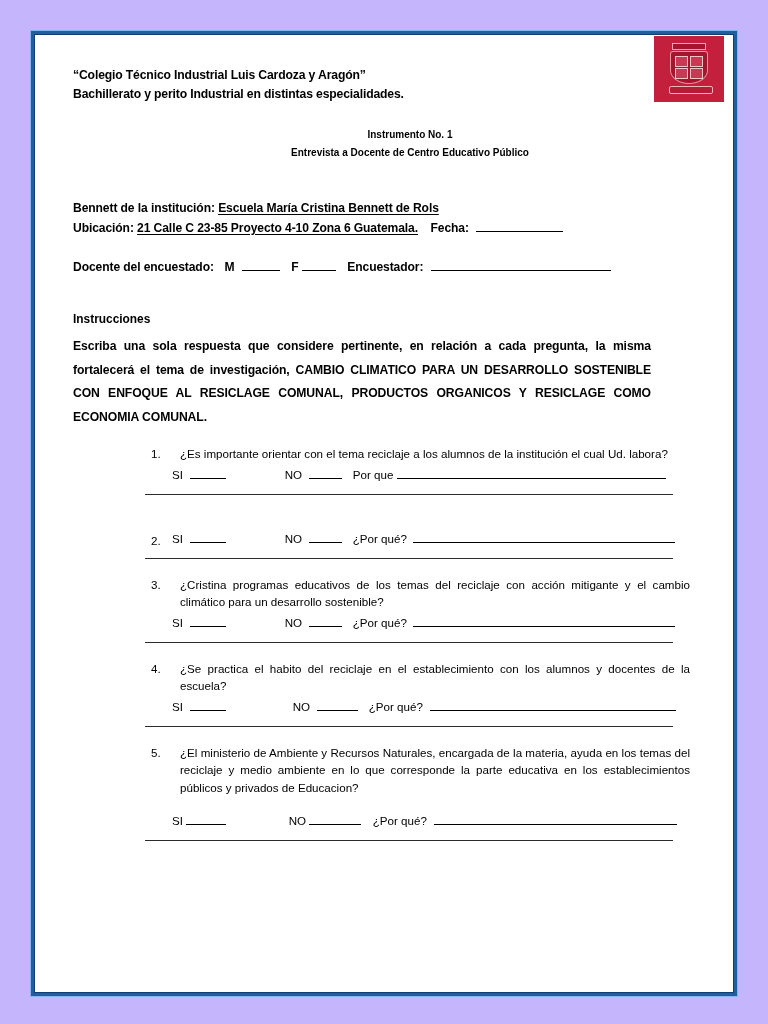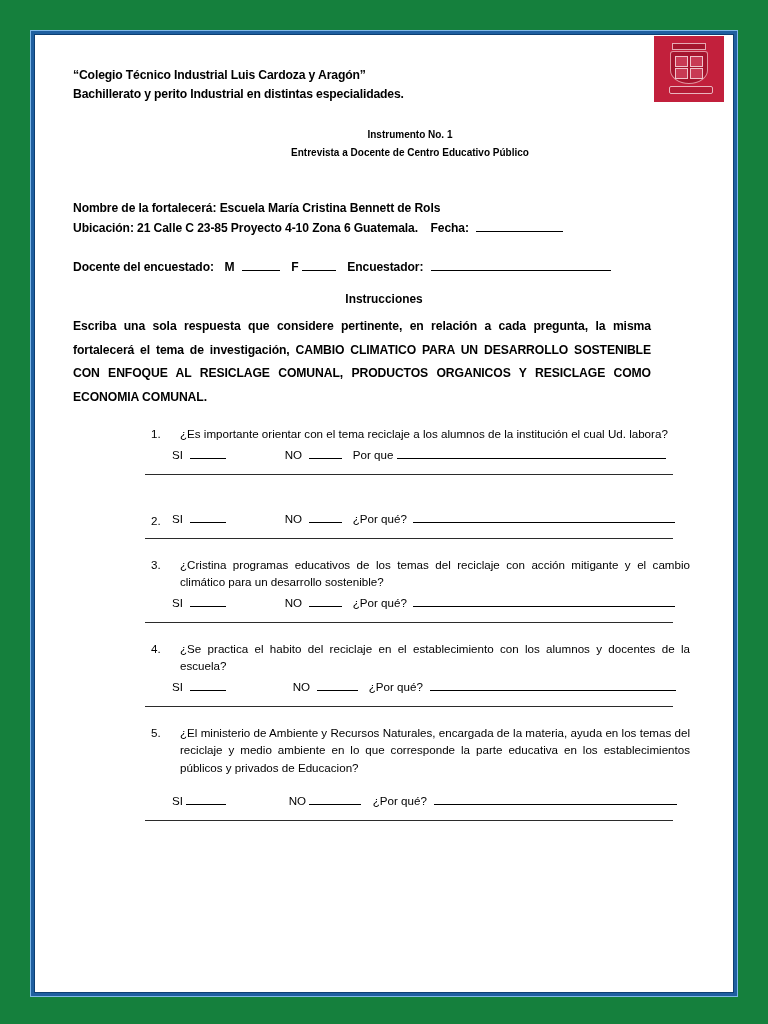--- a/index.html
+++ b/index.html
@@ -13,21 +13,21 @@
     overflow: hidden;
     font-family: "Liberation Sans", sans-serif;
     color: #000000;
   }
 
   
   #page {
     position: relative;
     width: 768px;
     height: 1024px;
-    background: #15803d;
+    background: #c4b5fd;
   }
 
   #page-border {
     position: absolute;
     left: 31px;
     top: 31px;
     width: 706px;
     height: 965px;
     box-sizing: border-box;
     border: 3px solid #1f5fa0;
@@ -119,39 +119,38 @@
     padding-left: 52px;
   }
 
   #institution-block {
     margin-top: 37px;
     font-size: 12.1px;
     font-weight: bold;
     line-height: 19.5px;
     letter-spacing: -0.1px;
   }
-  .u { text-underline-offset: 2px; }
+  .u { text-decoration: underline; text-underline-offset: 2px; }
   .blank-line {
     display: inline-block;
     border-bottom: 1.3px solid #000;
     vertical-align: baseline;
   }
 
   #gender-block {
     margin-top: 22px;
     font-size: 12.1px;
     font-weight: bold;
     letter-spacing: -0.1px;
   }
 
   #instructions-title {
-    margin-top: 18px;
+    margin-top: 38px;
     font-size: 11.9px;
     font-weight: bold;
-    text-align: center;
   }
   #instructions-body {
     margin-top: 9px;
     font-size: 12.2px;
     font-weight: bold;
     line-height: 23.5px;
     text-align: justify;
     width: 578px;
     letter-spacing: -0.1px;
   }
@@ -219,21 +218,21 @@
       <div class="school-line">Bachillerato y perito Industrial en distintas especialidades.</div>
     </div>
 
     <div id="instrument-block">
       <div>Instrumento No. 1</div>
       <div>Entrevista a Docente de Centro Educativo Público</div>
     </div>
 
     <div id="institution-block">
       <div>
-        <span>Nombre de la fortalecerá:</span>
+        <span>Bennett de la institución:</span>
         <span class="u">Escuela María Cristina Bennett de Rols</span>
       </div>
       <div>
         <span>Ubicación:</span>
         <span class="u">21 Calle C 23-85 Proyecto 4-10 Zona 6 Guatemala.</span>
         <span style="display:inline-block;width:6px"></span>
         <span>Fecha:</span>
         <span class="blank-line" style="width:87px;margin-left:4px"></span>
       </div>
     </div>

